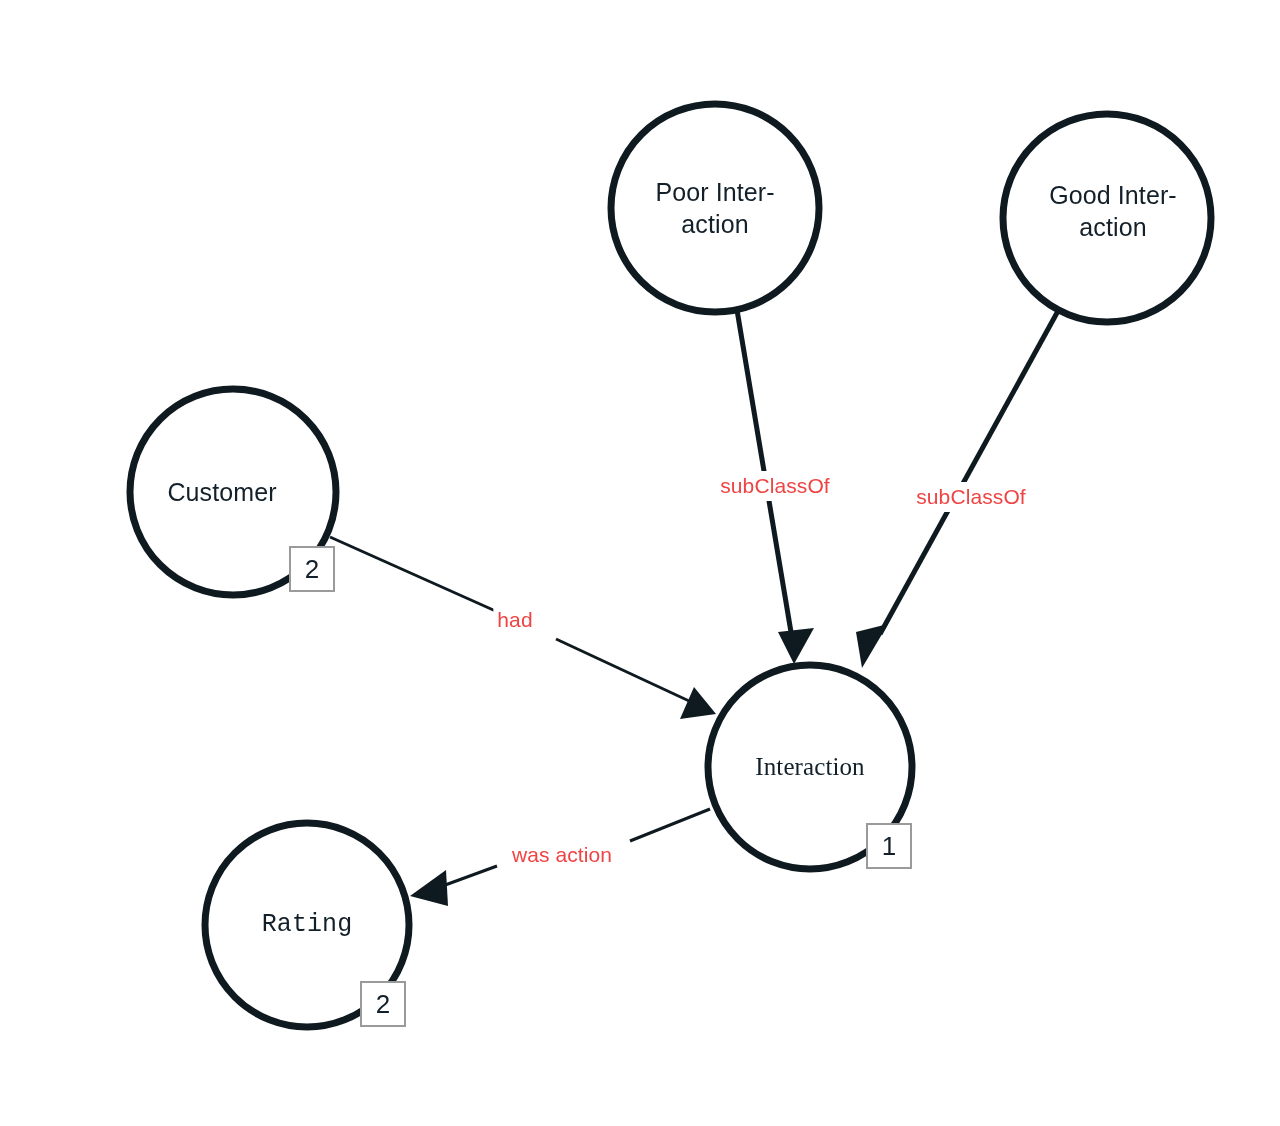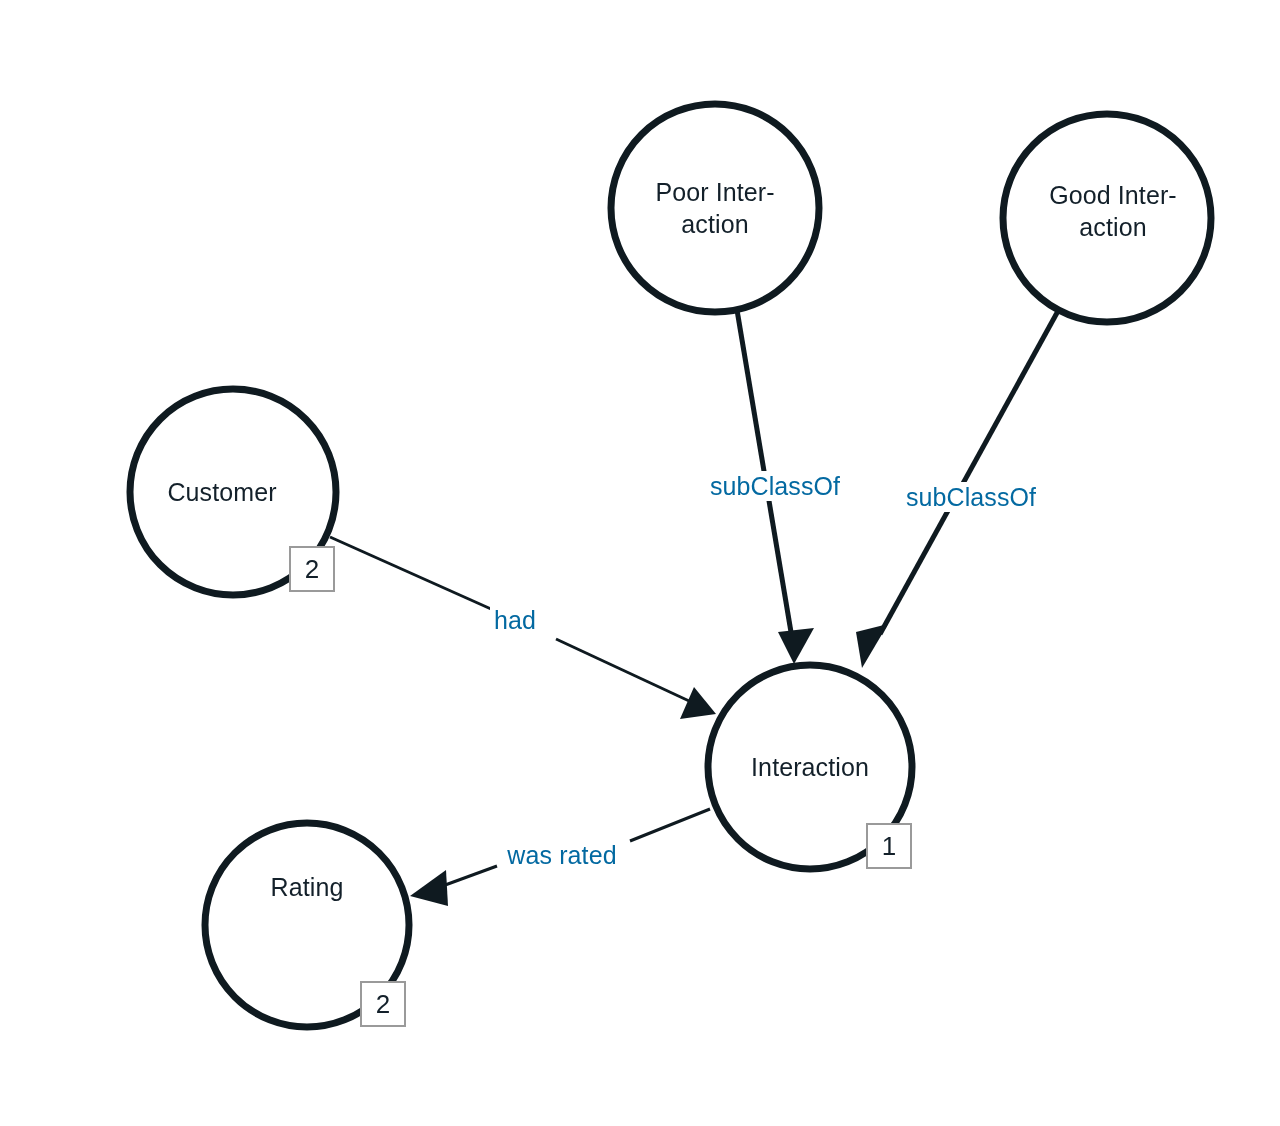--- a/index.html
+++ b/index.html
@@ -53,23 +53,23 @@
     font-family: "Liberation Sans", sans-serif;
     font-size: 25px;
     line-height: 32px;
     letter-spacing: 0.1px;
     transform: translate(-50%, -50%);
     white-space: pre-line;
     pointer-events: none;
   }
   .edge-label {
     position: absolute;
-    color: #0369a1;
+    color: #ef4444;
     font-family: "Liberation Sans", sans-serif;
-    font-size: 25px;
+    font-size: 21px;
     line-height: 28px;
     letter-spacing: 0.1px;
     transform: translate(-50%, -50%);
     background: #ffffff;
     padding: 1px 4px;
     white-space: nowrap;
   }
   .badge {
     position: absolute;
     width: 46px;
@@ -122,31 +122,31 @@
   </svg>
 
   <div class="node-label" style="left:715px; top:208px;">Poor Inter-
 action</div>
 
   <div class="node-label" style="left:1113px; top:211px;">Good Inter-
 action</div>
 
   <div class="node-label" style="left:222px; top:492px;">Customer</div>
 
-  <div class="node-label" style="left:810px; top:767px;">Interaction</div>
+  <div class="node-label" style="left:810px; top:767px;font-family:Liberation Serif, serif;">Interaction</div>
 
-  <div class="node-label" style="left:307px; top:887px;">Rating</div>
+  <div class="node-label" style="left:307px; top:925px;font-family:Liberation Mono, monospace;">Rating</div>
 
   <div class="edge-label" style="left:775px; top:486px;">subClassOf</div>
 
   <div class="edge-label" style="left:971px; top:497px;">subClassOf</div>
 
   <div class="edge-label" style="left:515px; top:620px;">had</div>
 
-  <div class="edge-label" style="left:562px; top:855px;">was rated</div>
+  <div class="edge-label" style="left:562px; top:855px;">was action</div>
 
   <div class="badge" style="left:289px; top:546px;">2</div>
 
   <div class="badge" style="left:866px; top:823px;">1</div>
 
   <div class="badge" style="left:360px; top:981px;">2</div>
 
 </div>
 
 </body></html>

